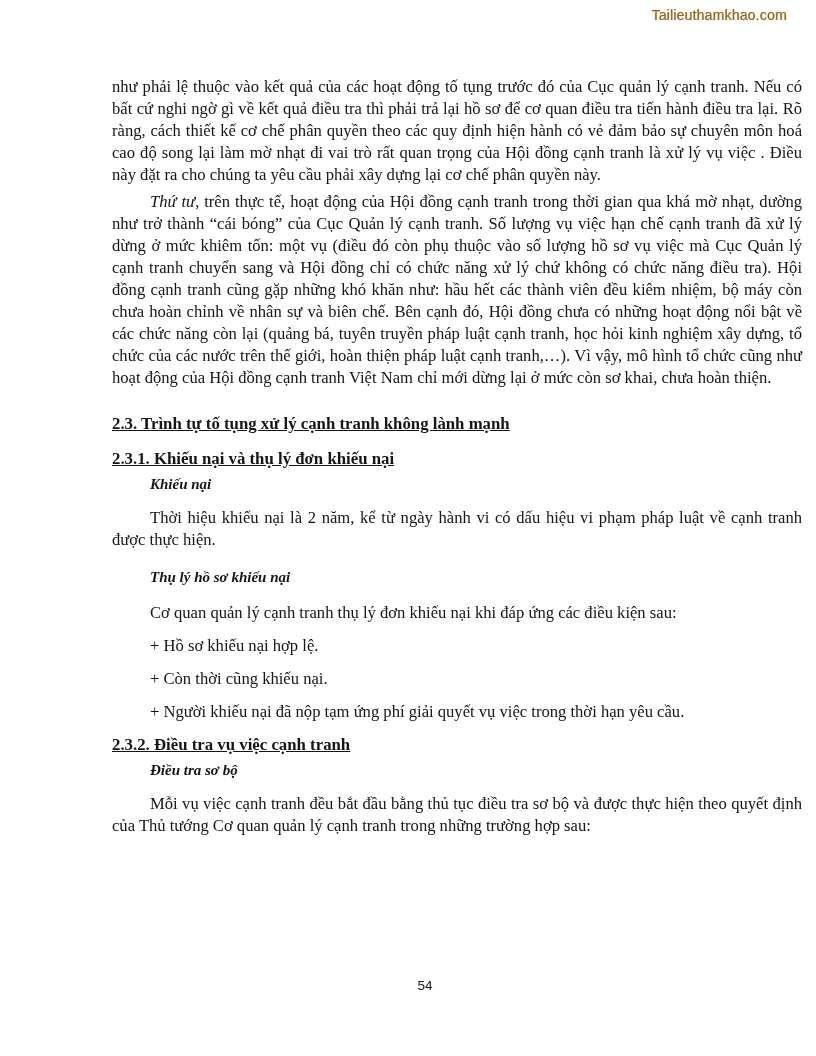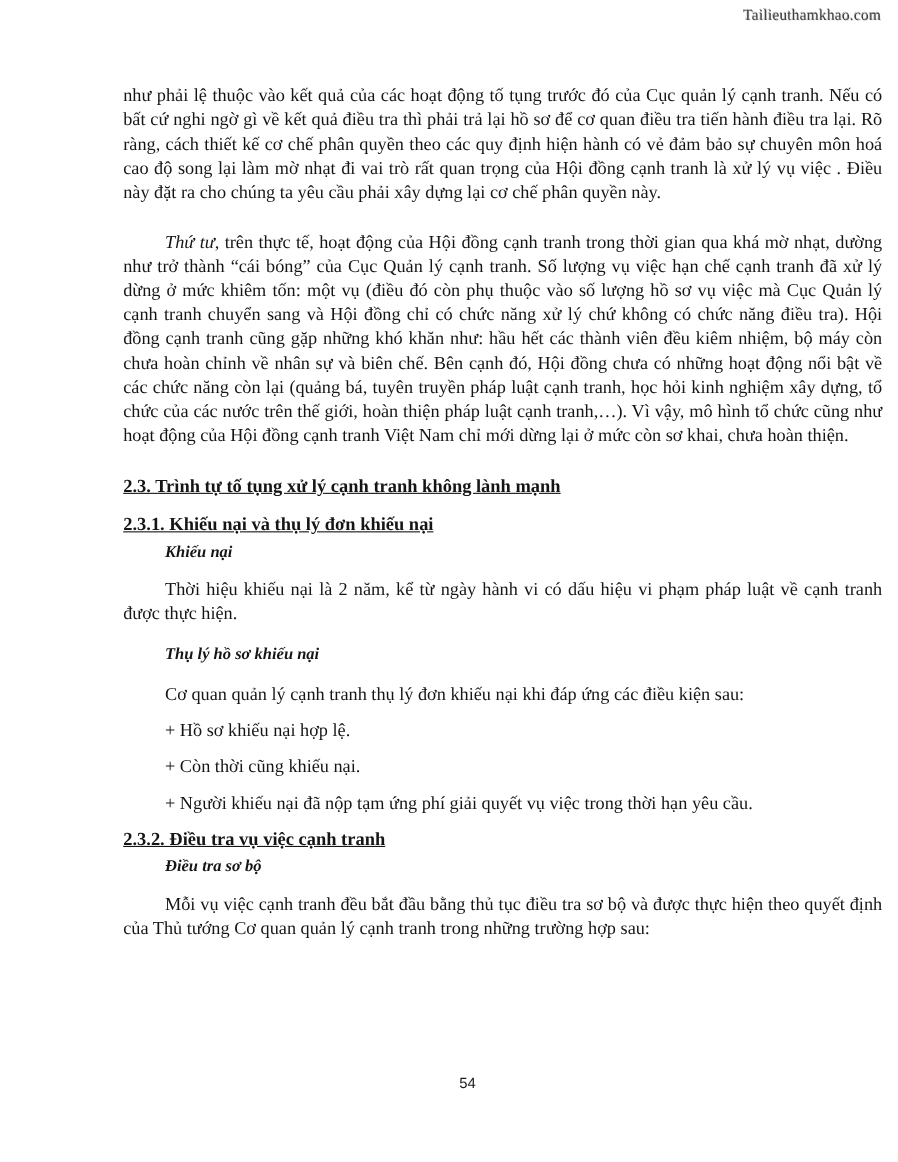--- a/index.html
+++ b/index.html
@@ -12,43 +12,43 @@
     width: 816px;
     height: 1056px;
     background: #ffffff;
     overflow: hidden;
     font-family: "Liberation Serif", "DejaVu Serif", serif;
     color: #151515;
   }
   .watermark {
     position: absolute;
     top: 7px;
-    right: 15px;
-    font-family: Liberation Serif, serif;
+    right: 29px;
+    font-family: Liberation Sans, sans-serif;
     font-size: 14px;
     letter-spacing: 0.2px;
-    color: #404040;
+    color: #a16207;
     text-shadow: 1px 1px 0 #f2f2f2, -0.5px -0.5px 0 #ababab;
     user-select: none;
   }
   .content {
     position: absolute;
     top: 76px;
     left: 112px;
     width: 690px;
   }
   .para {
     margin: 0;
     font-size: 16.6px;
     line-height: 22px;
     text-align: justify;
     text-justify: inter-word;
   }
   .para.indent { text-indent: 38px; }
-  .gap-para   { margin-top: 23px; }
+  .gap-para   { margin-top: 5px; }
   .gap-block  { margin-top: 11px; }
   .heading {
     margin: 0;
     font-size: 16.8px;
     line-height: 22px;
     font-weight: bold;
     text-align: left;
     text-decoration: underline;
   }
   .h-major { margin-top: 24px; }

